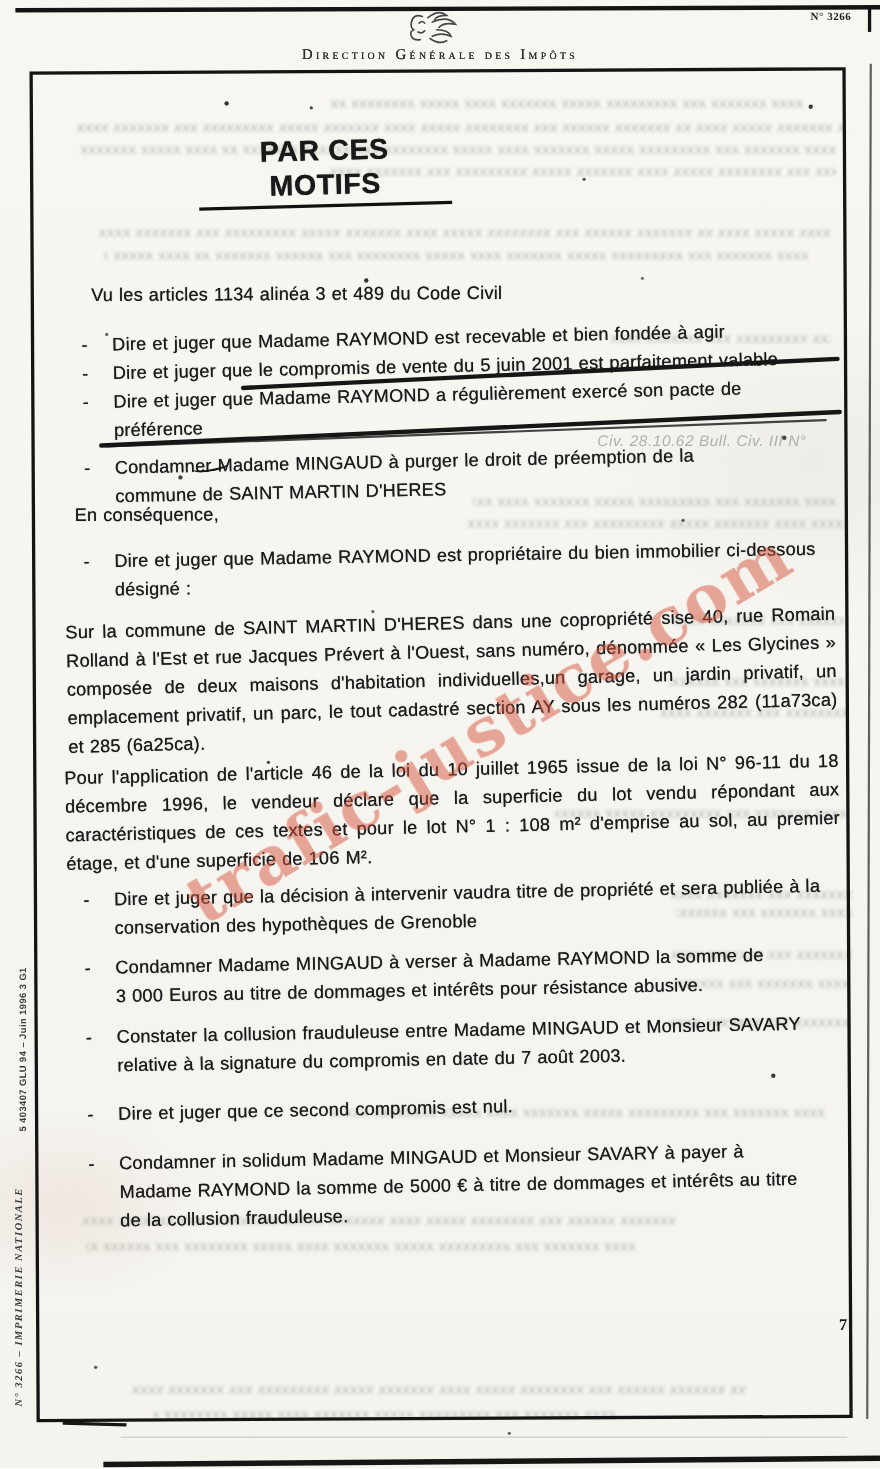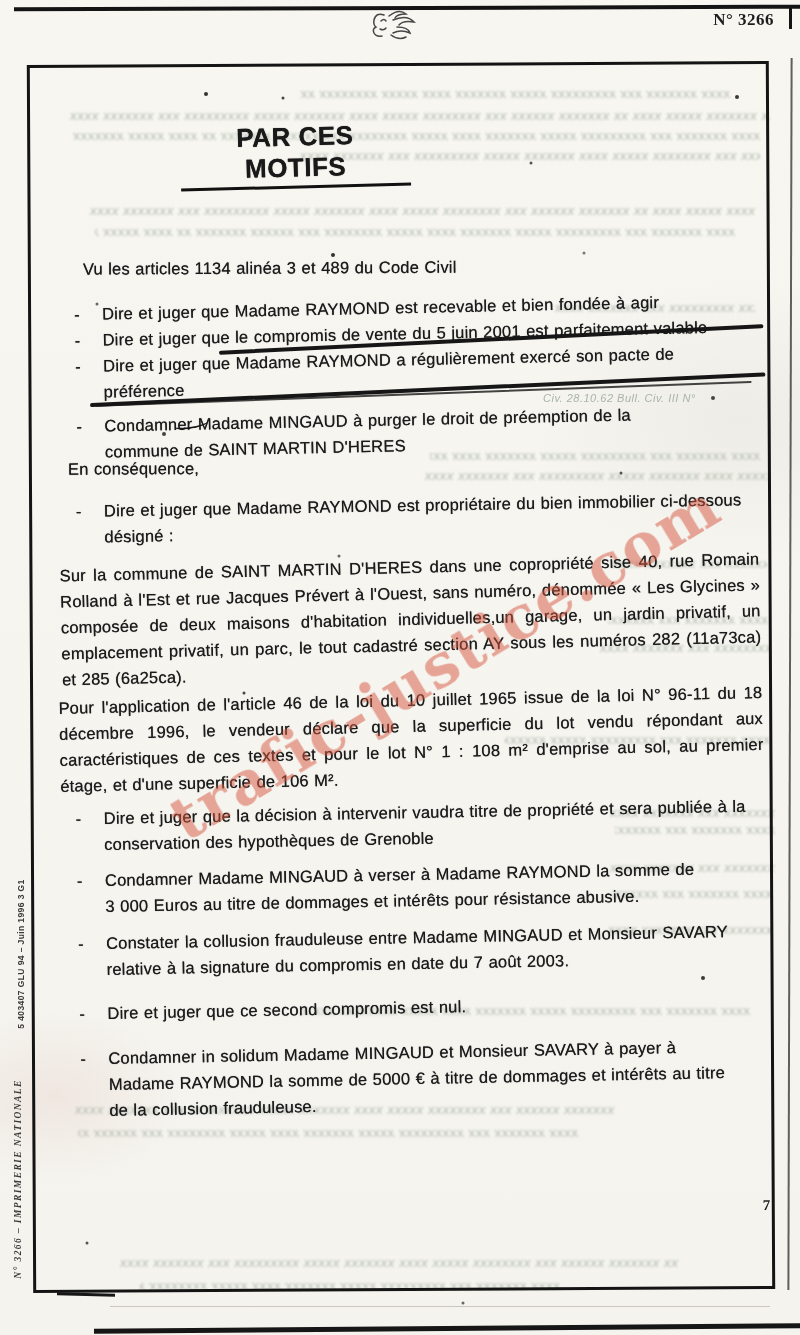--- a/index.html
+++ b/index.html
@@ -17,21 +17,21 @@
   .edge-line{position:absolute;left:789px;top:58px;width:2px;height:1232px;background:#2e2e2e;opacity:.75;transform:rotate(0.15deg);z-index:5;}
   .bottom-rule{position:absolute;left:94px;top:1326px;width:706px;height:5px;background:#161616;transform:rotate(-0.45deg);z-index:5;}
   .bottom-shadow{position:absolute;left:110px;top:1306px;width:660px;height:1px;background:#c9c7c0;z-index:4;}
   .corner-step{position:absolute;left:57px;top:1293px;width:58px;height:3px;background:#161616;transform:rotate(1.6deg);z-index:6;}
   .doc-box{
     position:absolute;left:30px;top:63px;width:742px;height:1228px;
     border:3px solid #141414;box-sizing:border-box;
     transform:rotate(-0.3deg);z-index:10;
   }
   
-  .form-number{position:absolute;right:26px;top:10px;font-family:"Liberation Serif",serif;font-size:17px;font-weight:bold;letter-spacing:.5px;color:#1d1d1d;z-index:6;}
+  .form-number{position:absolute;right:26px;top:10px;font-family:"Liberation Serif",serif;font-size:10px;font-weight:bold;letter-spacing:.5px;color:#1d1d1d;z-index:6;}
   .agency{position:absolute;left:0;top:42px;width:100%;text-align:center;font-family:"Liberation Serif",serif;
     font-variant:small-caps;font-size:13.5px;letter-spacing:3px;color:#2b2b2b;text-shadow:0 0 .6px #2b2b2b;z-index:6;}
   .emblem{position:absolute;left:360px;top:9px;z-index:6;opacity:.9;}
   
   .txt{font-size:16.5px;line-height:26px;letter-spacing:.2px;word-spacing:.6px;color:#1a1a1a;text-shadow:0 0 .7px rgba(25,25,25,.85);}
   .block{position:absolute;z-index:12;}
   .title-wrap{position:absolute;left:150px;top:55px;width:230px;text-align:center;z-index:12;}
   .title-wrap b{display:inline-block;font-size:26px;font-weight:bold;letter-spacing:.5px;
     border-bottom:3.5px solid #111;padding:0 6px 2px;transform:rotate(-1.2deg);text-shadow:0 0 .8px #111;}
   .motif{display:flex;position:relative;}
@@ -46,21 +46,21 @@
     font-size:8.5px;font-weight:bold;letter-spacing:.4px;color:#3a3a3a;text-align:center;z-index:6;}
   .margin-imp{position:absolute;left:-102px;top:1174px;width:240px;transform:rotate(-90deg);
     font-family:"Liberation Serif",serif;font-style:italic;font-weight:bold;font-size:9.5px;letter-spacing:1.4px;color:#3a3a3a;text-align:center;z-index:6;}
   
   .watermark{position:absolute;left:135px;top:645px;width:560px;text-align:center;
     transform:rotate(-31deg);font-family:"DejaVu Serif",serif;font-weight:bold;font-size:60px;letter-spacing:2px;
     color:rgba(213,84,60,.5);filter:blur(.4px);z-index:20;pointer-events:none;white-space:nowrap;}
   
   .ghost{position:absolute;font-size:13.5px;color:#b5bdb2;filter:blur(1.3px);white-space:nowrap;overflow:hidden;height:17px;letter-spacing:.5px;z-index:1;}
   .ghost.flip{transform:scaleX(-1);}
-  .ghost.legible{color:#a8b3aa;filter:blur(.7px);font-size:11px;}
+  .ghost.legible{color:#a8b3aa;filter:blur(.7px);font-size:14px;}
   .specks{position:absolute;left:0;top:0;width:2px;height:2px;border-radius:50%;z-index:15;background:transparent;
     box-shadow:736px 96px 0 1px #3a3a3a,530px 162px 0 .5px #555,332px 254px 0 1px #333,
       96px 303px 0 .5px #666,163px 433px 0 1px #444,620px 472px 0 .5px #555,
       243px 692px 0 .5px #444,702px 977px 0 1px #3a3a3a,86px 1242px 0 .5px #555,
       462px 1302px 0 .5px #666,583px 252px 0 .5px #777,712px 397px 0 1px #454545,
       205px 93px 0 1px #333,282px 97px 0 .5px #444,338px 555px 0 .5px #666;}
 </style>
 </head>
 <body>
 
@@ -78,20 +78,21 @@
     <svg width="68" height="40" viewBox="0 0 68 40" fill="none" stroke="#333" stroke-width="1.5" stroke-linecap="round">
       <path d="M24,6 q-8,-3 -10,5 q-1,5 2,7 q-4,2 -2,6 q2,4 8,3"></path>
       <path d="M21,12 q3,-3 5,0"></path>
       <path d="M20,20 q4,2 6,-1"></path>
       <path d="M29,7 q10,-8 17,-2 q-9,0 -11,4"></path>
       <path d="M33,11 q14,-6 21,2 q-11,-2 -15,3"></path>
       <path d="M37,18 q11,0 13,6 q-9,-4 -17,0"></path>
       <path d="M31,26 q8,6 15,2"></path>
     </svg>
   </div>
+  <div class="agency">Direction Générale des Impôts</div>
 
   <i class="ghost flip" style="left:300px;top:86px;width:430px">xxxx xxxxxxx xxx xxxxxxxxx xxxxx xxxxxxx xxxx xxxxx xxxxxxxx xxx xxxxxx xxxxxxx xx xxxx xxxxx xxxxxxx xxx xxxxxx xxxx</i>
   <i class="ghost" style="left:70px;top:108px;width:700px">xxxx xxxxxxx xxx xxxxxxxxx xxxxx xxxxxxx xxxx xxxxx xxxxxxxx xxx xxxxxx xxxxxxx xx xxxx xxxxx xxxxxxx xxx xxxxxx xxxx</i>
   <i class="ghost flip" style="left:70px;top:128px;width:690px">xxxx xxxxxxx xxx xxxxxxxxx xxxxx xxxxxxx xxxx xxxxx xxxxxxxx xxx xxxxxx xxxxxxx xx xxxx xxxxx xxxxxxx xxx xxxxxx xxxx</i>
   <i class="ghost" style="left:300px;top:148px;width:460px">xxxx xxxxxxx xxx xxxxxxxxx xxxxx xxxxxxx xxxx xxxxx xxxxxxxx xxx xxxxxx xxxxxxx xx xxxx xxxxx xxxxxxx xxx xxxxxx xxxx</i>
   <i class="ghost" style="left:90px;top:203px;width:665px">xxxx xxxxxxx xxx xxxxxxxxx xxxxx xxxxxxx xxxx xxxxx xxxxxxxx xxx xxxxxx xxxxxxx xx xxxx xxxxx xxxxxxx xxx xxxxxx xxxx</i>
   <i class="ghost flip" style="left:95px;top:224px;width:640px">xxxx xxxxxxx xxx xxxxxxxxx xxxxx xxxxxxx xxxx xxxxx xxxxxxxx xxx xxxxxx xxxxxxx xx xxxx xxxxx xxxxxxx xxx xxxxxx xxxx</i>
   <i class="ghost" style="left:555px;top:300px;width:200px">xxxx xxxxxxx xxx xxxxxxxxx xxxxx xxxxxxx xxxx xxxxx xxxxxxxx xxx xxxxxx xxxxxxx xx xxxx xxxxx xxxxxxx xxx xxxxxx xxxx</i>
   <i class="ghost legible" style="left:543px;top:392px;width:222px">Civ. 28.10.62 Bull. Civ. III N°</i>
   <i class="ghost flip" style="left:430px;top:448px;width:330px">xxxx xxxxxxx xxx xxxxxxxxx xxxxx xxxxxxx xxxx xxxxx xxxxxxxx xxx xxxxxx xxxxxxx xx xxxx xxxxx xxxxxxx xxx xxxxxx xxxx</i>

